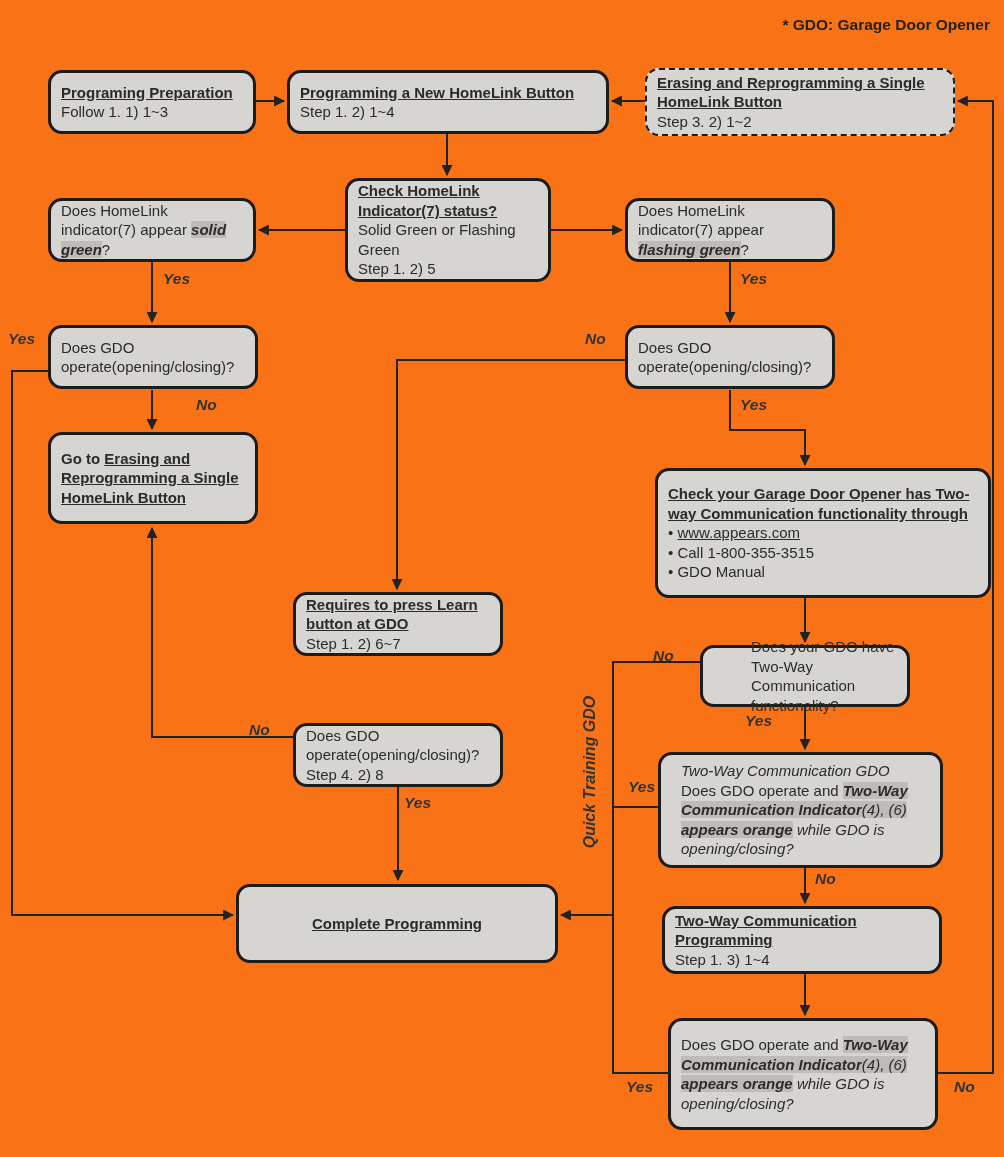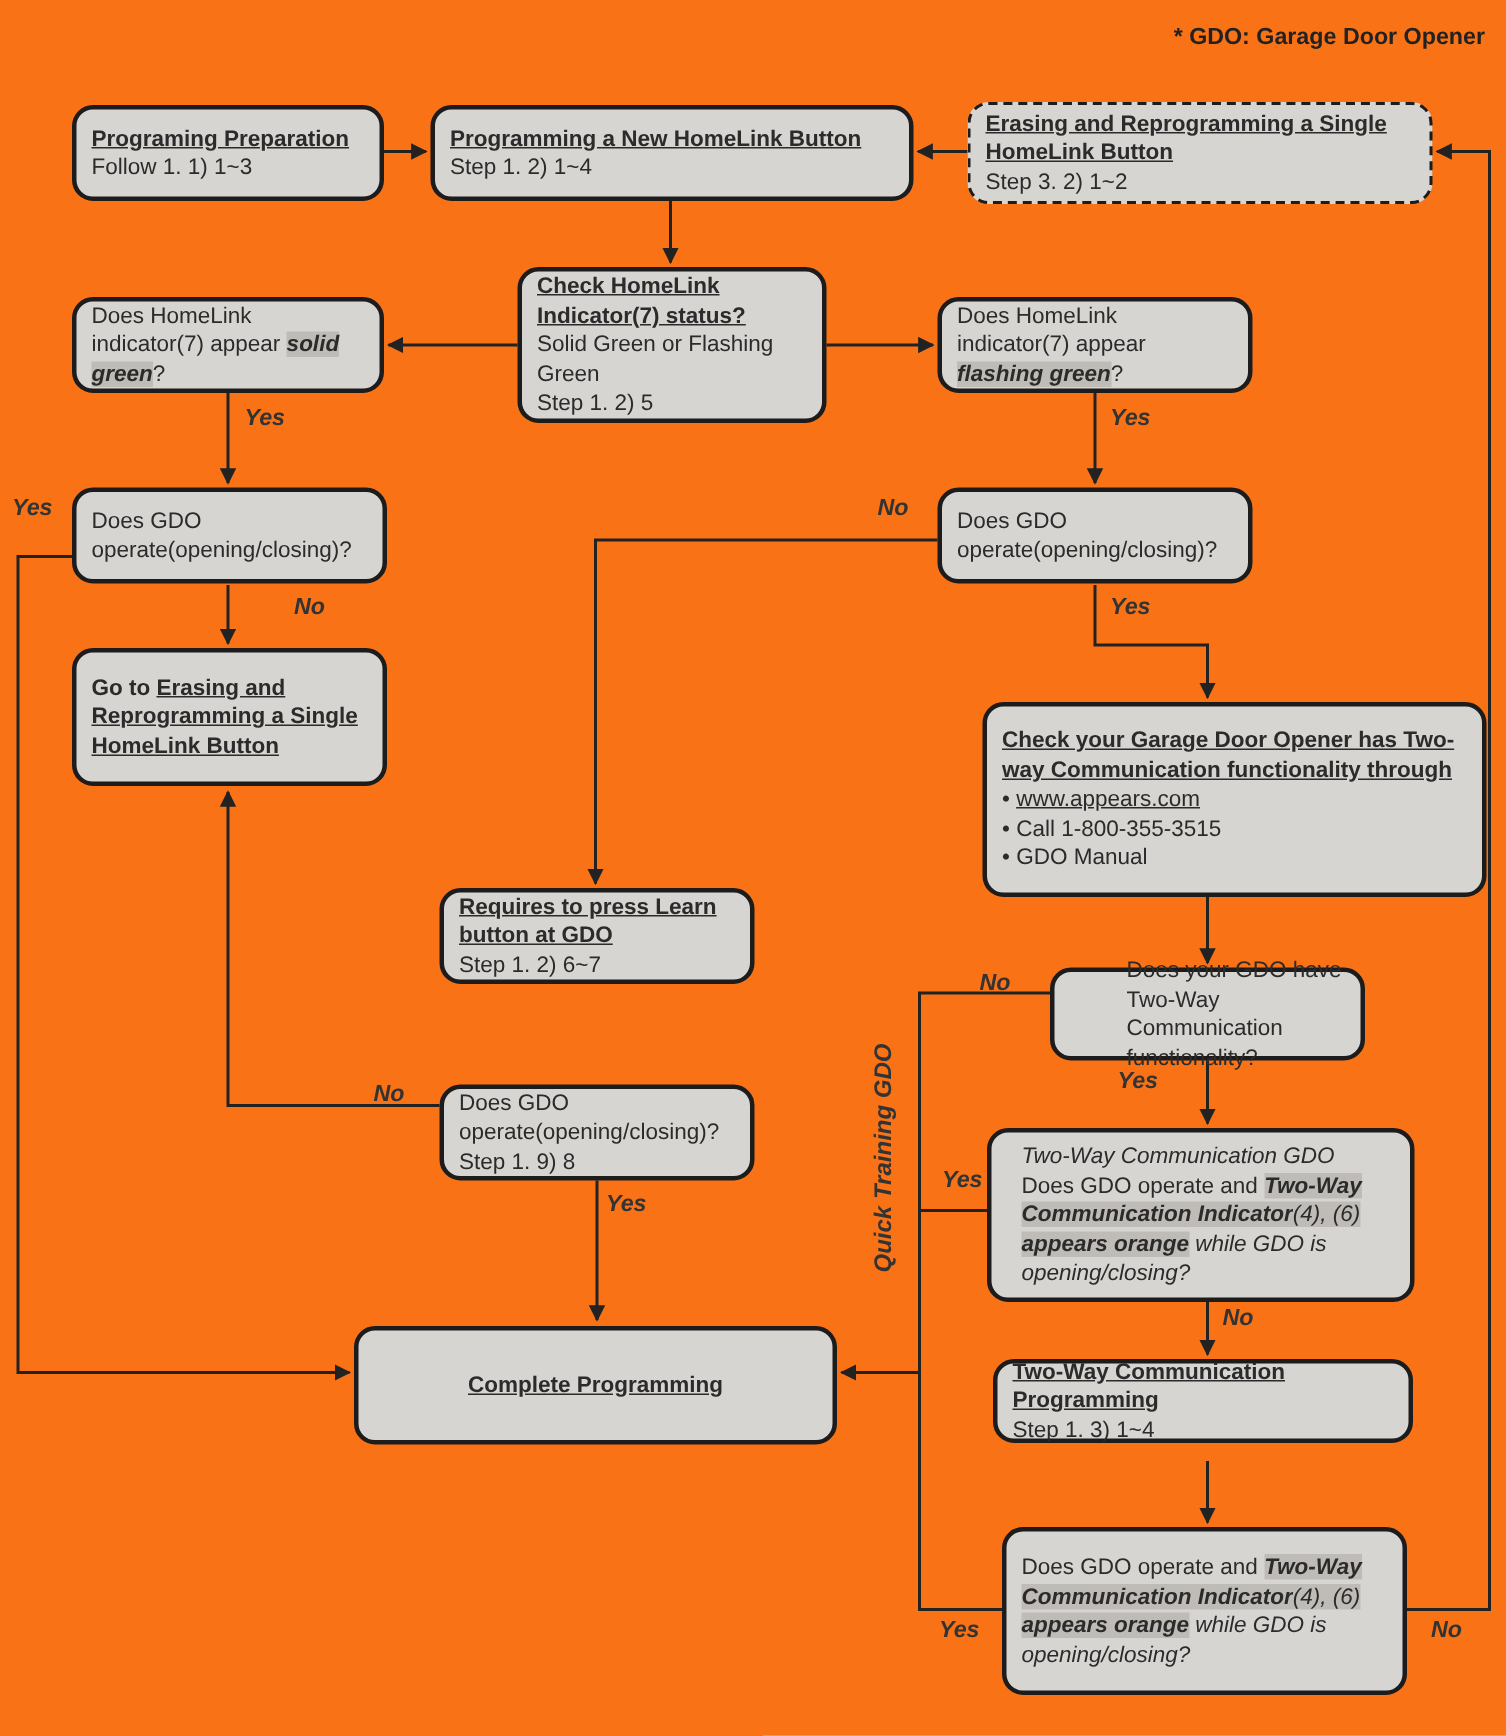--- a/index.html
+++ b/index.html
@@ -131,33 +131,33 @@
     <div class="title">Requires to press Learn button at GDO</div>
     <div>Step 1. 2) 6~7</div>
   </div>
 
   <div class="node" style="left:700px; top:645px; width:210px; height:62px;padding-left:48px;">
     <div>Does your GDO have Two-Way Communication functionality?</div>
   </div>
 
   <div class="node" style="left:293px; top:723px; width:210px; height:64px;">
     <div>Does GDO operate(opening/closing)?</div>
-    <div>Step 1. 9) 8</div>
+    <div>Step 4. 2) 8</div>
   </div>
 
   <div class="node" style="left:658px; top:752px; width:285px; height:116px;padding-left:20px;">
     <div class="i">Two-Way Communication GDO</div>
     <div><span>Does GDO operate and </span><span class="hl bi">Two-Way Communication Indicator</span><span class="hl i">(4), (6) </span><span class="hl bi">appears orange</span><span class="i"> while GDO is opening/closing?</span></div>
   </div>
 
   <div class="node center" style="left:236px; top:884px; width:322px; height:79px;">
     <div class="title">Complete Programming</div>
   </div>
 
-  <div class="node" style="left:662px; top:906px; width:280px; height:56px;">
+  <div class="node" style="left:662px; top:906px; width:280px; height:68px;">
     <div class="title">Two-Way Communication Programming</div>
     <div>Step 1. 3) 1~4</div>
   </div>
 
   <div class="node" style="left:668px; top:1018px; width:270px; height:112px;">
     <div><span>Does GDO operate and </span><span class="hl bi">Two-Way Communication Indicator</span><span class="hl i">(4), (6) </span><span class="hl bi">appears orange</span><span class="i"> while GDO is opening/closing?</span></div>
   </div>
 
   <div class="edge-label" style="left:163px; top:270px;">Yes</div>
   <div class="edge-label" style="left:740px; top:270px;">Yes</div>

